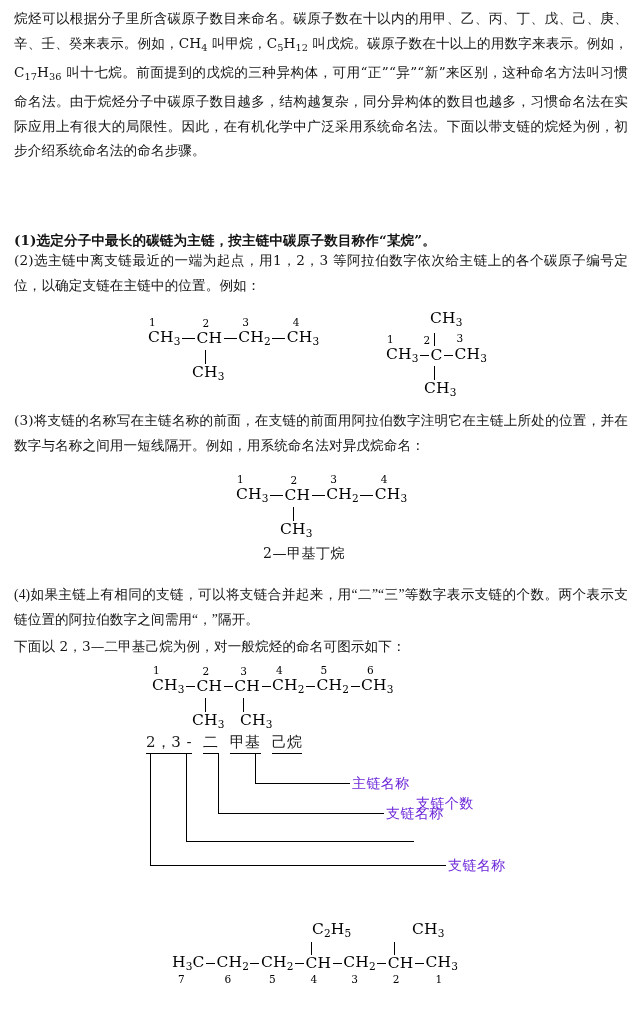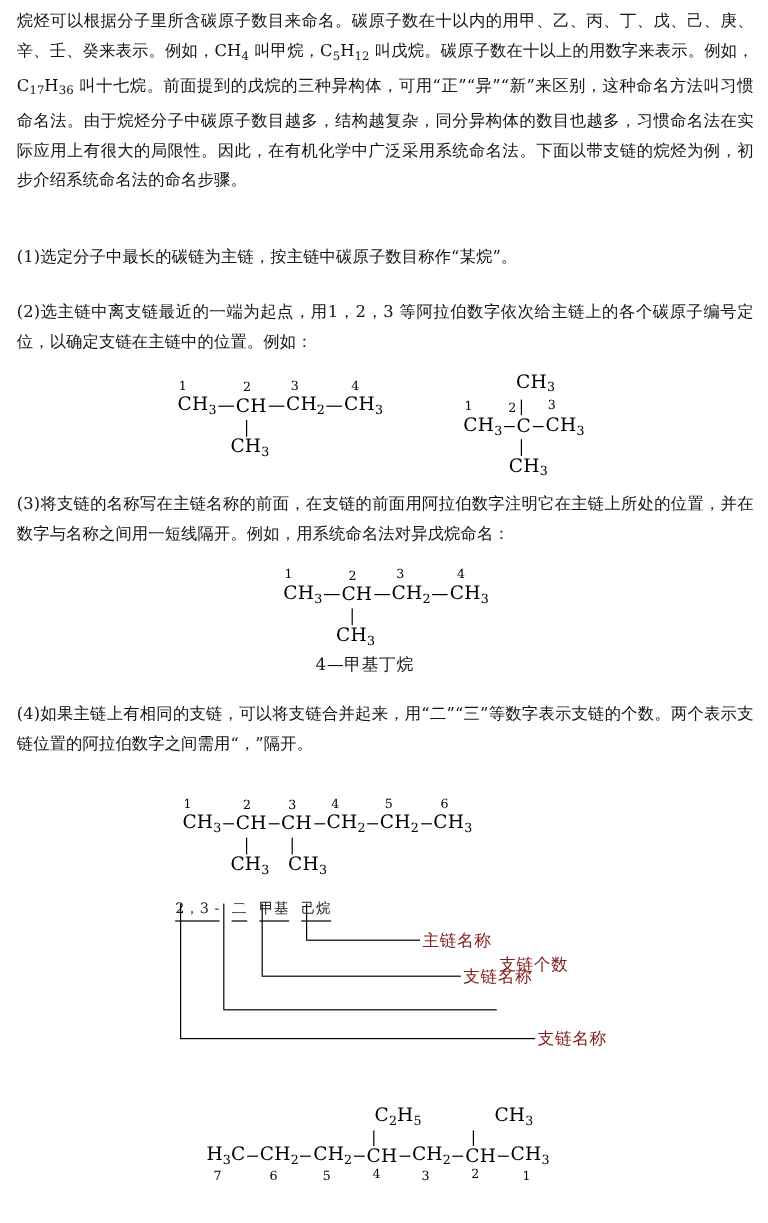--- a/index.html
+++ b/index.html
@@ -123,23 +123,22 @@
     font-size: 14px;
     letter-spacing: 0.5px;
     color: #141414;
     white-space: nowrap;
   }
 
   
   .namebox {
     position: absolute;
     white-space: nowrap;
-    font-size: 12px;
+    font-size: 15px;
     letter-spacing: 0.4px;
-    margin-top: 16px;
   }
   .seg {
     display: inline-block;
     border-bottom: 1.2px solid #000;
     padding-bottom: 1px;
     margin-right: 6px;
   }
 
   .leader {
     position: absolute;
@@ -148,33 +147,33 @@
     border-width: 0;
   }
   .lead-v { border-left-width: 1.2px; }
   .lead-h { border-top-width: 1.2px; }
 
   .leader-label {
     position: absolute;
     font-size: 14px;
     letter-spacing: 0.4px;
     white-space: nowrap;
-    color: #7f1d1d;
+    color: #6d28d9;
   }
 </style>
 </head>
 <body>
 
 <div class="page">
 
   <div class="para" style="top:6px;">
     烷烃可以根据分子里所含碳原子数目来命名。碳原子数在十以内的用甲、乙、丙、丁、戊、己、庚、辛、壬、癸来表示。例如，CH<sub>4</sub> 叫甲烷，C<sub>5</sub>H<sub>12</sub> 叫戊烷。碳原子数在十以上的用数字来表示。例如，C<sub>17</sub>H<sub>36</sub> 叫十七烷。前面提到的戊烷的三种异构体，可用“正”“异”“新”来区别，这种命名方法叫习惯命名法。由于烷烃分子中碳原子数目越多，结构越复杂，同分异构体的数目也越多，习惯命名法在实际应用上有很大的局限性。因此，在有机化学中广泛采用系统命名法。下面以带支链的烷烃为例，初步介绍系统命名法的命名步骤。
   </div>
 
-  <div class="para nojust" style="top:202px;">(1)选定分子中最长的碳链为主链，按主链中碳原子数目称作“某烷”。</div>
+  <div class="para nojust" style="top:228px;font-weight:bold;">(1)选定分子中最长的碳链为主链，按主链中碳原子数目称作“某烷”。</div>
 
   <div class="para" style="top:248px;">(2)选主链中离支链最近的一端为起点，用1，2，3 等阿拉伯数字依次给主链上的各个碳原子编号定位，以确定支链在主链中的位置。例如：</div>
 
   <div class="struct" style="left:148px; top:330px;">
     <div class="chain">
       <span class="node">
         <span class="locant-top">1</span>
         <span class="atom">CH<sub>3</sub></span>
       </span>
       <span class="bond-h"></span>
@@ -249,23 +248,24 @@
       <span class="node">
         <span class="locant-top" style="left:6px;">4</span>
         <span class="atom">CH<sub>3</sub></span>
       </span>
     </div>
     <div class="sub-row" style="left:44px; top:35px;">
       <span class="atom">CH<sub>3</sub></span>
     </div>
   </div>
 
-  <div class="caption" style="left:263px; top:545px;">4—甲基丁烷</div>
-
-  <div class="para" style="top:583px;">(4)如果主链上有相同的支链，可以将支链合并起来，用“二”“三”等数字表示支链的个数。两个表示支链位置的阿拉伯数字之间需用“，”隔开。</div>
+  <div class="caption" style="left:263px; top:545px;">2—甲基丁烷</div>
+
+  <div class="para" style="top:583px;font-family:Liberation Serif, serif;">(4)如果主链上有相同的支链，可以将支链合并起来，用“二”“三”等数字表示支链的个数。两个表示支链位置的阿拉伯数字之间需用“，”隔开。</div>
+  <div class="para nojust" style="top:634px;">下面以 2，3—二甲基己烷为例，对一般烷烃的命名可图示如下：</div>
 
   <div class="struct" style="left:152px; top:678px;">
     <div class="chain">
       <span class="node">
         <span class="locant-top">1</span>
         <span class="atom">CH<sub>3</sub></span>
       </span>
       <span class="bond-h short"></span>
       <span class="node">
         <span class="locant-top" style="left:6px;">2</span>

